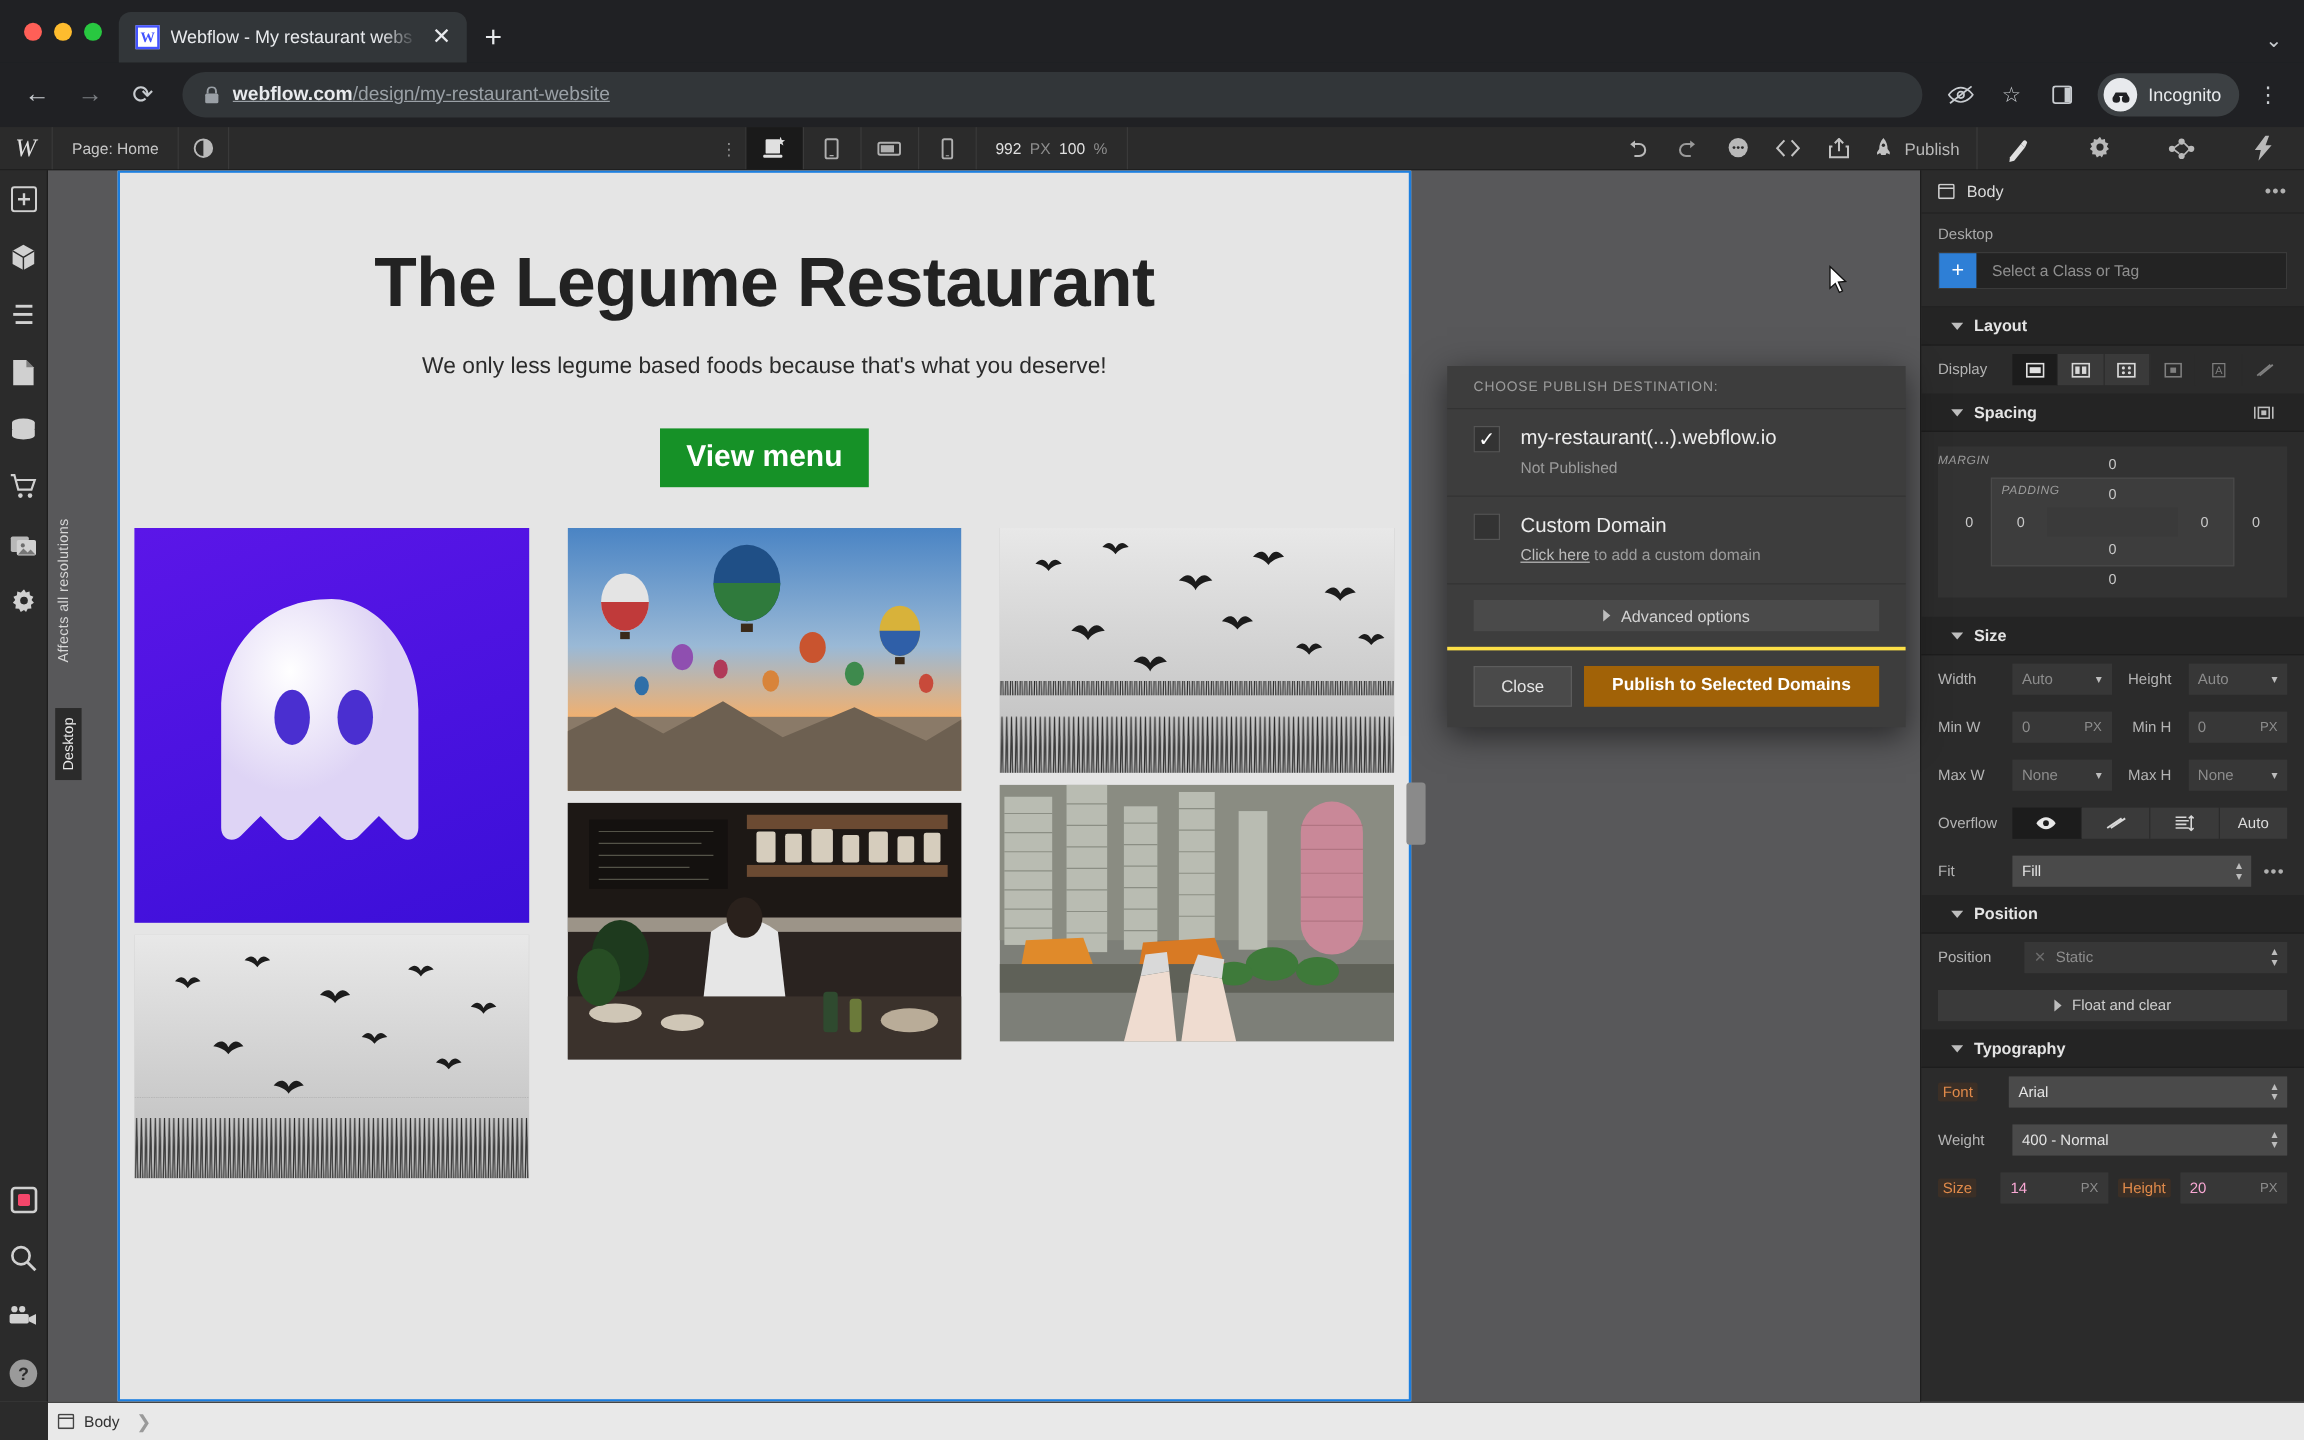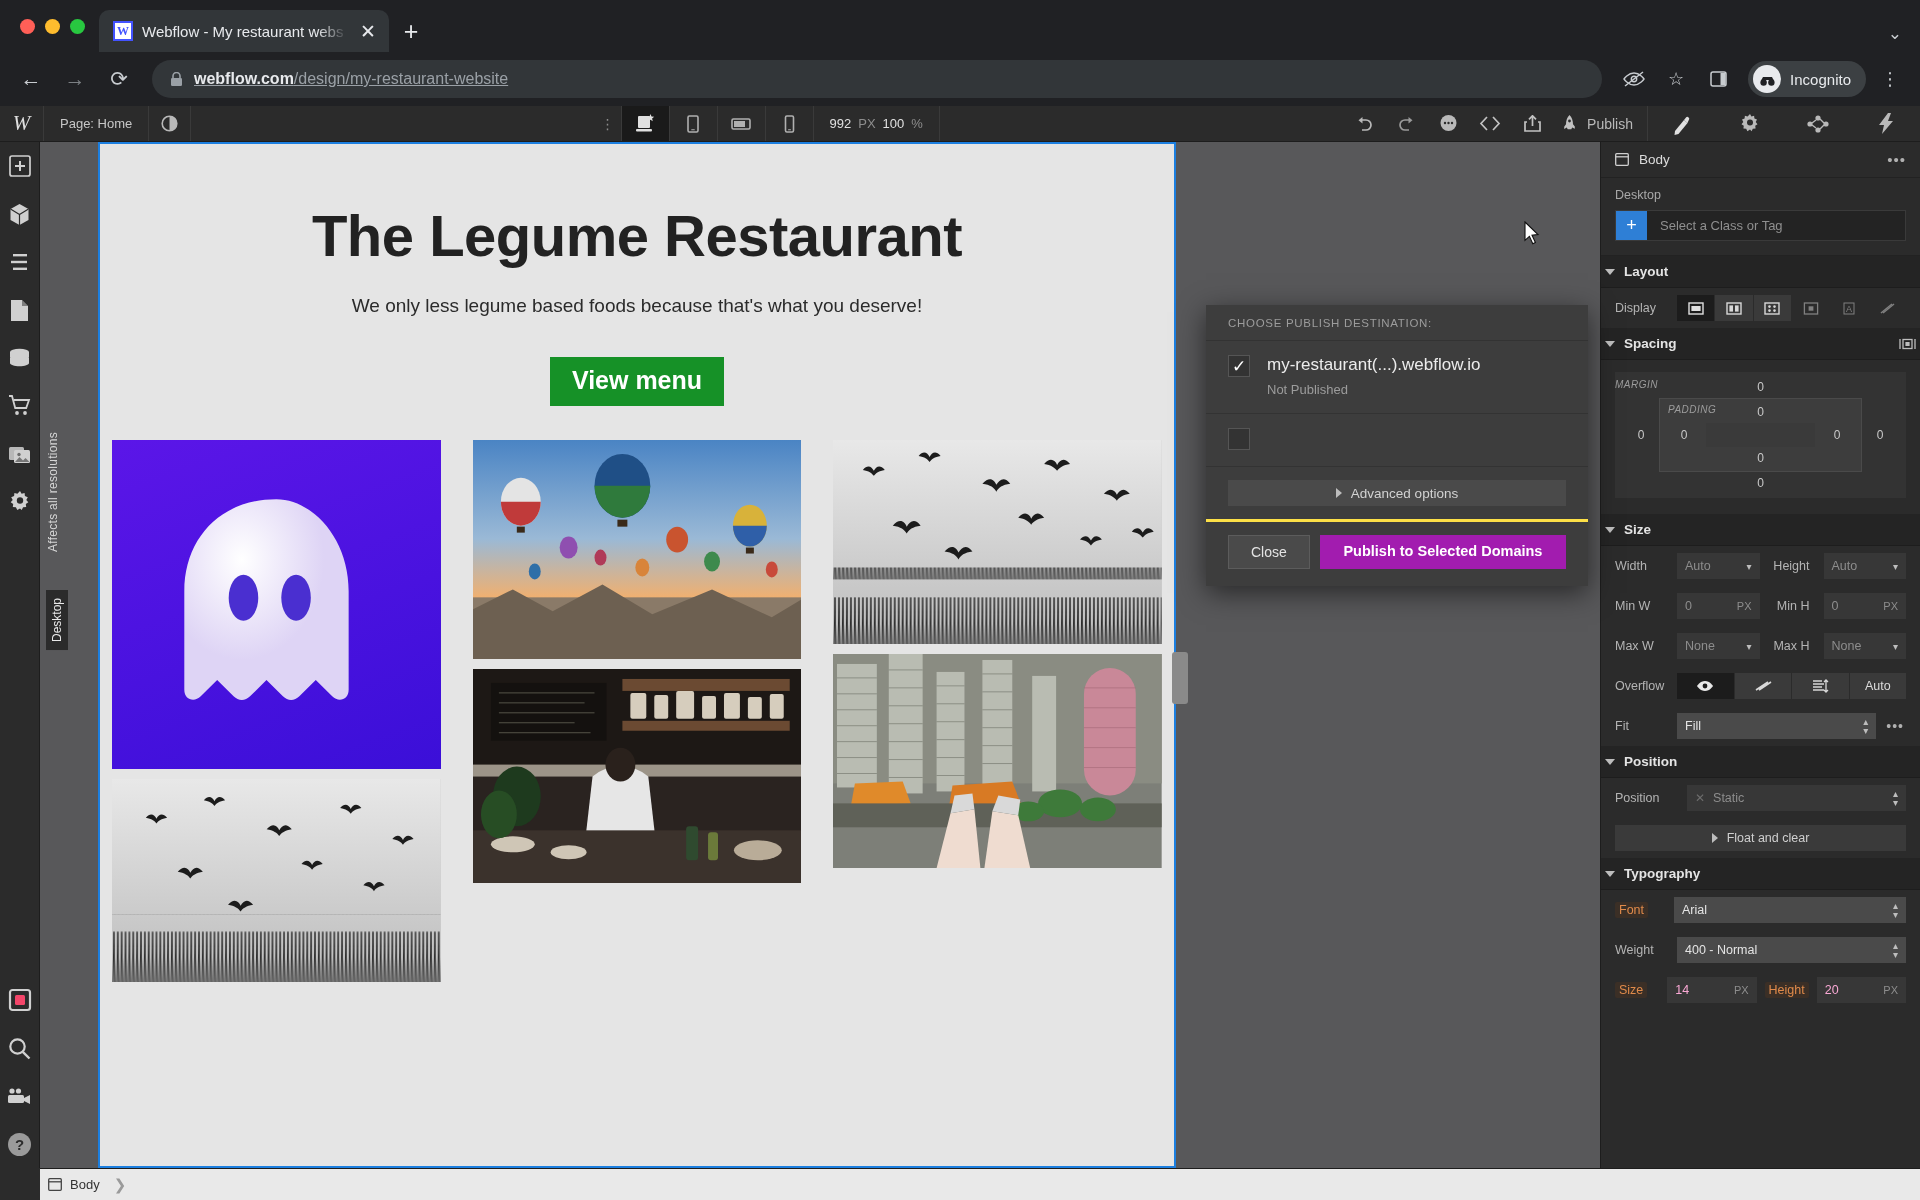--- a/index.html
+++ b/index.html
@@ -136,33 +136,33 @@
     display: flex; align-items: center; justify-content: center; color: #fff; font-size: 17px; cursor: pointer;
   }
   .pp-main { flex: 1; }
   .pp-title { color: #ececec; font-size: 17px; }
   .pp-sub { color: #9c9c9c; font-size: 13px; margin-top: 7px; }
   .pp-sub a { color: #bdbdbd; text-decoration: underline; cursor: pointer; }
   .pp-adv-wrap { padding: 13px 22px; border-bottom: 3px solid #fde047; }
   .pp-adv { background: #4a4a4a; height: 26px; display: flex; align-items: center; justify-content: center; gap: 9px; color: #d2d2d2; font-size: 13.5px; cursor: pointer; }
   .pp-foot { padding: 13px 22px 17px; display: flex; gap: 10px; }
   .pp-close { background: #4a4a4a; border: 1px solid #5c5c5c; color: #e4e4e4; font-size: 14px; padding: 8px 22px; cursor: pointer; }
-  .pp-publish { flex: 1; background: #a21caf; color: #fff; font-size: 14.5px; font-weight: bold; padding: 8px; text-align: center; cursor: pointer; }
+  .pp-publish { flex: 1; background: #a16207; color: #fff; font-size: 14.5px; font-weight: bold; padding: 8px; text-align: center; cursor: pointer; }
 
   
   .rpanel { width: 320px; background: #2b2b2b; border-left: 1px solid #1d1d1d; display: flex; flex-direction: column; overflow: hidden; }
   .rp-head { height: 36px; display: flex; align-items: center; gap: 10px; padding: 0 14px; border-bottom: 1px solid #222; }
   .rp-head .nm { color: #dcdcdc; font-size: 13.5px; flex: 1; }
   .rp-head .dots { color: #b0b0b0; font-size: 15px; letter-spacing: 1px; cursor: pointer; }
   .rp-sect { padding: 10px 14px 14px; border-bottom: 1px solid #222; }
   .rp-lbl { color: #a9a9a9; font-size: 12.5px; margin-bottom: 8px; }
   .selector-box { display: flex; align-items: stretch; background: #232323; border: 1px solid #3a3a3a; height: 31px; cursor: pointer; }
   .selector-plus { width: 31px; background: #2e7fd6; color: #fff; font-size: 18px; display: flex; align-items: center; justify-content: center; }
   .selector-txt { flex: 1; display: flex; align-items: center; padding-left: 13px; color: #8f8f8f; font-size: 13px; }
-  .acc-head { height: 32px; display: flex; align-items: center; gap: 9px; padding: 0 4px; background: #242424; border-bottom: 1px solid #1d1d1d; cursor: pointer; }
+  .acc-head { height: 32px; display: flex; align-items: center; gap: 9px; padding: 0 25px; background: #242424; border-bottom: 1px solid #1d1d1d; cursor: pointer; }
   .acc-head .t { color: #e4e4e4; font-size: 13.5px; font-weight: bold; flex: 1; }
   .caret { width: 0; height: 0; border-left: 5px solid transparent; border-right: 5px solid transparent; border-top: 6px solid #bdbdbd; }
   .caret.right { border: none; border-top: 5px solid transparent; border-bottom: 5px solid transparent; border-left: 6px solid #bdbdbd; }
   .prow { display: flex; align-items: center; padding: 7px 14px; gap: 8px; }
   .pname { color: #b4b4b4; font-size: 12.5px; width: 54px; flex: none; }
   .pname.hl { color: #e08a4a; background: #3b2f26; padding: 1px 4px; border-radius: 2px; width: auto; }
   .segbtns { display: flex; flex: 1; }
   .seg { flex: 1; height: 26px; display: flex; align-items: center; justify-content: center; background: #3a3a3a; border-right: 1px solid #2b2b2b; cursor: pointer; }
   .seg:last-child { border-right: none; }
   .seg.active { background: #1c1c1c; }
@@ -654,20 +654,24 @@
         <div class="pp-head">CHOOSE PUBLISH DESTINATION:</div>
         <div class="pp-row">
           <div class="pp-check">✓</div>
           <div class="pp-main">
             <div class="pp-title">my-restaurant(...).webflow.io</div>
             <div class="pp-sub">Not Published</div>
           </div>
         </div>
         <div class="pp-row">
           <div class="pp-check"></div>
+          <div class="pp-main">
+            <div class="pp-title">Custom Domain</div>
+            <div class="pp-sub"><a>Click here</a><span> to add a custom domain</span></div>
+          </div>
         </div>
         <div class="pp-adv-wrap">
           <div class="pp-adv">
             <span class="caret right"></span>
             <span>Advanced options</span>
           </div>
         </div>
         <div class="pp-foot">
           <div class="pp-close">Close</div>
           <div class="pp-publish">Publish to Selected Domains</div>

